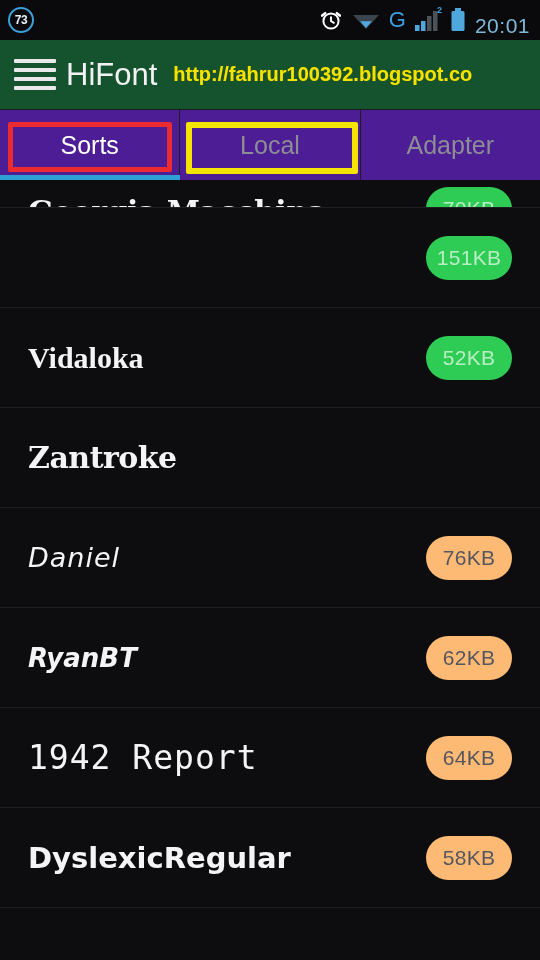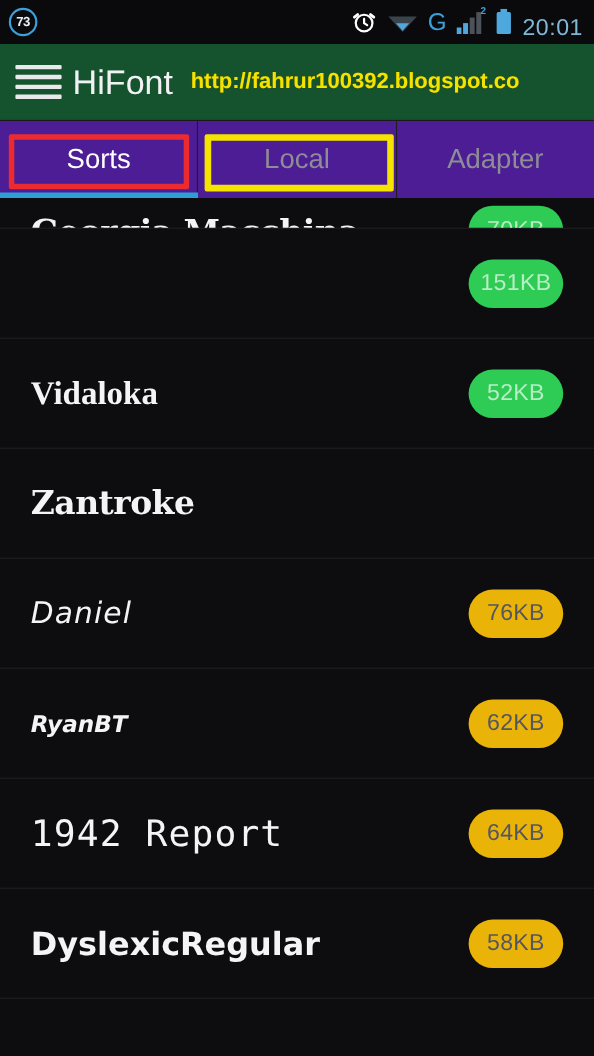--- a/index.html
+++ b/index.html
@@ -94,28 +94,28 @@
     color:#f4f4f6; font-size:30px; white-space:nowrap;
     overflow:hidden; flex:1;
   }
   .badge{
     margin-left:auto; flex:none;
     min-width:86px; height:44px; border-radius:22px;
     display:flex; align-items:center; justify-content:center;
     font-size:21px; letter-spacing:0.3px;
   }
   .badge.green{ background:#2ecc55; color:#b9edc4; }
-  .badge.grey{ background:#eab308; color:#565660; }
+  .badge.grey{ background:#fdba74; color:#565660; }
 
   
   .f-sans-light{ font-family:"DejaVu Sans", sans-serif; font-weight:300; letter-spacing:0px; }
   .f-serif-bold{ font-family:"Liberation Serif", serif; font-weight:bold; }
   .f-slab-bold{ font-family:"DejaVu Serif", serif; font-weight:bold; letter-spacing:-0.5px; }
   .f-hand{ font-family:"DejaVu Sans", sans-serif; font-style:italic; font-weight:300; font-size:27px; letter-spacing:1px; }
-  .f-hand-bold{ font-family:"DejaVu Sans", sans-serif; font-style:italic; font-weight:bold; font-size:21px; letter-spacing:0px; }
+  .f-hand-bold{ font-family:"DejaVu Sans", sans-serif; font-style:italic; font-weight:bold; font-size:26px; letter-spacing:0px; }
   .f-mono{ font-family:"DejaVu Sans Mono", monospace; font-size:33px; letter-spacing:1px; }
   .f-sans-round{ font-family:"DejaVu Sans", sans-serif; font-weight:bold; font-size:29px; }
 
   
   .row-clipped{
     height:28px; overflow:hidden; align-items:flex-end; padding-bottom:0;
   }
   .row-clipped .row-name{ position:relative; top:22px; }
   .row-clipped .badge{ position:relative; top:24px; }
 </style>

